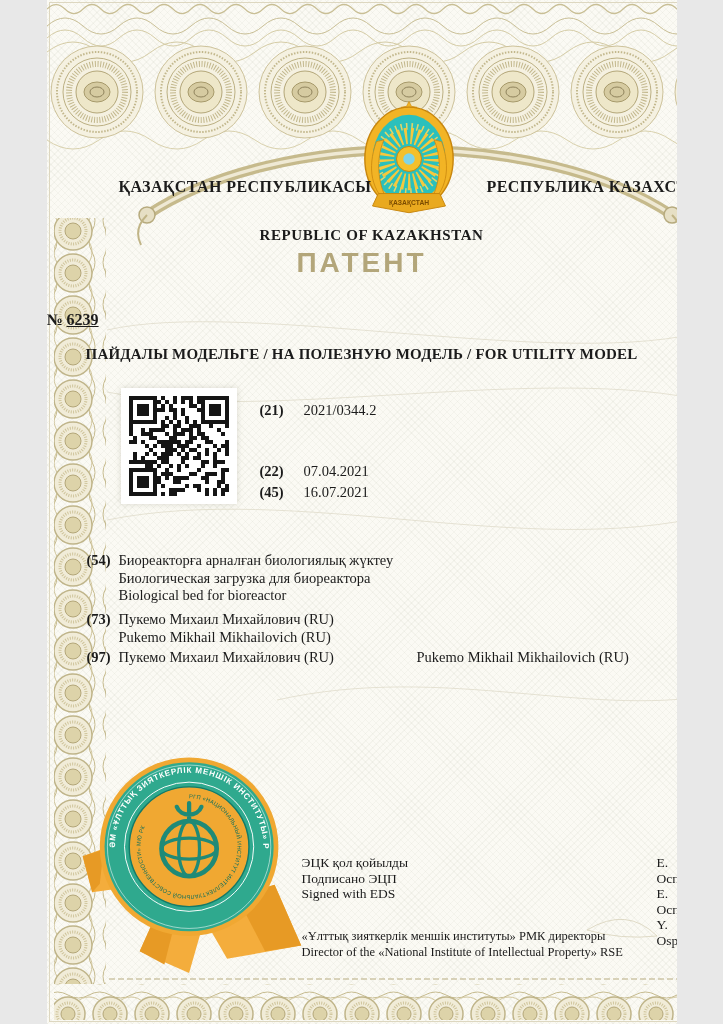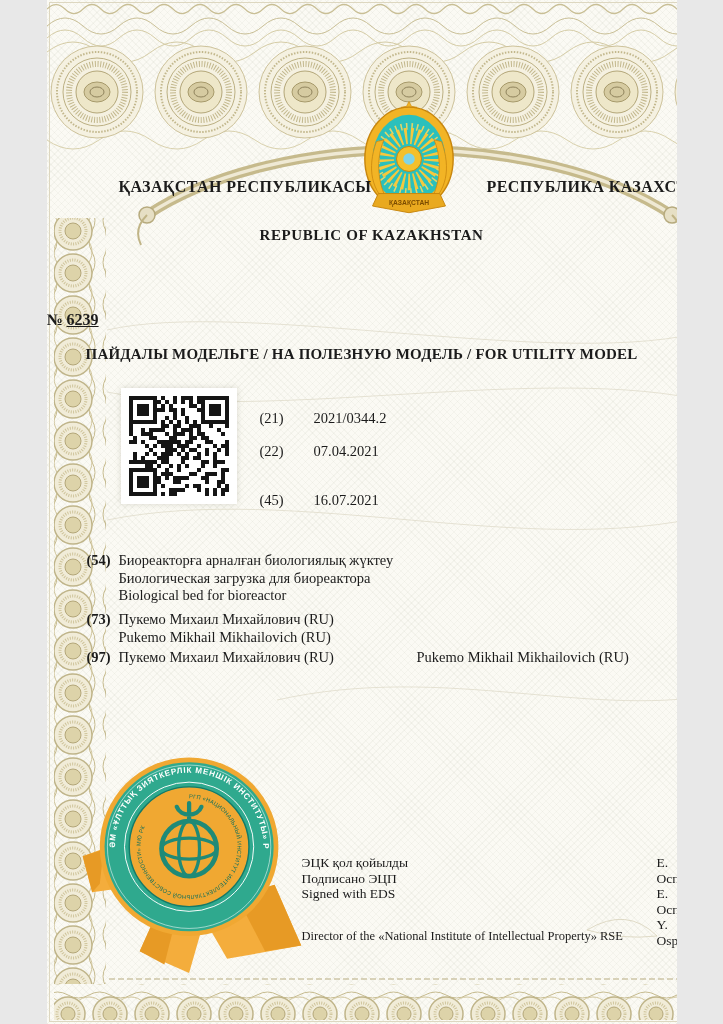--- a/index.html
+++ b/index.html
@@ -26,22 +26,22 @@
     line-height:27px;letter-spacing:3px;color:#b3a67a;}
   .patent-no{left:0;right:0;top:311px;text-align:left;font-weight:bold;font-size:16px;}
   .patent-no .num{text-decoration:underline;}
   .subtitle{left:0;right:0;top:346px;text-align:center;font-weight:bold;font-size:15px;letter-spacing:.2px;}
 
   .qr-box{left:74px;top:388px;width:116px;height:116px;background:#fff;
     box-shadow:0 0 6px rgba(120,115,90,.25);}
   .qr-box svg{position:absolute;left:8px;top:8px;}
 
   .field-row{left:213px;font-size:14.5px;white-space:nowrap;}
-  .field-row .code{font-weight:normal;display:inline-block;width:38px;margin-top:8px;}
-  .field-row .val{margin-left:16px;}
+  .field-row .code{font-weight:bold;display:inline-block;width:38px;}
+  .field-row .val{margin-left:6px;}
 
   .rec{left:40px;font-size:14.5px;line-height:17.5px;}
   .rec .code{position:absolute;left:0;top:0;font-weight:bold;}
   .rec .lines{margin-left:32px;}
   .rec-right{left:370px;font-size:14.5px;white-space:nowrap;}
 
   .sig{top:855px;font-size:13.5px;line-height:15.5px;}
   #sig-labels{left:255px;}
   #sig-names{left:566px;margin-left:44px;}
 
@@ -132,41 +132,42 @@
     <path d="M84,46 C94,74 89,98 70,112 C83,92 85,64 76,44 Z" fill="#f2b425" stroke="#c8860d" stroke-width=".8"></path>
     <path d="M18,100 L82,100 L88,113 L50,120 L12,113 Z" fill="#e9a91f" stroke="#c8860d" stroke-width="1"></path>
     <text x="50" y="112" text-anchor="middle" font-family="Liberation Sans, sans-serif" font-size="7" font-weight="bold" fill="#7a4b00">ҚАЗАҚСТАН</text>
   </svg>
 
   <div class="abs country ser" id="country-kk">ҚАЗАҚСТАН РЕСПУБЛИКАСЫ</div>
   <div class="abs country ser" id="country-ru">РЕСПУБЛИКА КАЗАХСТАН</div>
   <div class="abs country-en ser">REPUBLIC OF KAZAKHSTAN</div>
 
   <div class="abs patent-title san">
+    <div>ПАТЕНТ</div>
   </div>
 
   <div class="abs patent-no ser">
     <span>№</span>
     <span class="num">6239</span>
   </div>
 
   <div class="abs subtitle ser">ПАЙДАЛЫ МОДЕЛЬГЕ / НА ПОЛЕЗНУЮ МОДЕЛЬ / FOR UTILITY MODEL</div>
 
   <div class="abs qr-box">
     <svg width="100" height="100" viewBox="0 0 100 100">
         <g id="qrg">
           <path d="M0 0h4v4h-4zM4 0h4v4h-4zM8 0h4v4h-4zM12 0h4v4h-4zM16 0h4v4h-4zM20 0h4v4h-4zM24 0h4v4h-4zM32 0h4v4h-4zM44 0h4v4h-4zM52 0h4v4h-4zM56 0h4v4h-4zM60 0h4v4h-4zM68 0h4v4h-4zM72 0h4v4h-4zM76 0h4v4h-4zM80 0h4v4h-4zM84 0h4v4h-4zM88 0h4v4h-4zM92 0h4v4h-4zM96 0h4v4h-4zM0 4h4v4h-4zM24 4h4v4h-4zM28 4h4v4h-4zM36 4h4v4h-4zM44 4h4v4h-4zM52 4h4v4h-4zM60 4h4v4h-4zM68 4h4v4h-4zM72 4h4v4h-4zM96 4h4v4h-4zM0 8h4v4h-4zM8 8h4v4h-4zM12 8h4v4h-4zM16 8h4v4h-4zM24 8h4v4h-4zM32 8h4v4h-4zM40 8h4v4h-4zM60 8h4v4h-4zM64 8h4v4h-4zM72 8h4v4h-4zM80 8h4v4h-4zM84 8h4v4h-4zM88 8h4v4h-4zM96 8h4v4h-4zM0 12h4v4h-4zM8 12h4v4h-4zM12 12h4v4h-4zM16 12h4v4h-4zM24 12h4v4h-4zM28 12h4v4h-4zM32 12h4v4h-4zM40 12h4v4h-4zM44 12h4v4h-4zM52 12h4v4h-4zM68 12h4v4h-4zM72 12h4v4h-4zM80 12h4v4h-4zM84 12h4v4h-4zM88 12h4v4h-4zM96 12h4v4h-4zM0 16h4v4h-4zM8 16h4v4h-4zM12 16h4v4h-4zM16 16h4v4h-4zM24 16h4v4h-4zM44 16h4v4h-4zM52 16h4v4h-4zM72 16h4v4h-4zM80 16h4v4h-4zM84 16h4v4h-4zM88 16h4v4h-4zM96 16h4v4h-4zM0 20h4v4h-4zM24 20h4v4h-4zM36 20h4v4h-4zM44 20h4v4h-4zM56 20h4v4h-4zM72 20h4v4h-4zM96 20h4v4h-4zM0 24h4v4h-4zM4 24h4v4h-4zM8 24h4v4h-4zM12 24h4v4h-4zM16 24h4v4h-4zM20 24h4v4h-4zM24 24h4v4h-4zM32 24h4v4h-4zM40 24h4v4h-4zM48 24h4v4h-4zM56 24h4v4h-4zM64 24h4v4h-4zM72 24h4v4h-4zM76 24h4v4h-4zM80 24h4v4h-4zM84 24h4v4h-4zM88 24h4v4h-4zM92 24h4v4h-4zM96 24h4v4h-4zM0 28h4v4h-4zM32 28h4v4h-4zM36 28h4v4h-4zM44 28h4v4h-4zM48 28h4v4h-4zM60 28h4v4h-4zM64 28h4v4h-4zM68 28h4v4h-4zM80 28h4v4h-4zM96 28h4v4h-4zM0 32h4v4h-4zM12 32h4v4h-4zM20 32h4v4h-4zM24 32h4v4h-4zM28 32h4v4h-4zM32 32h4v4h-4zM44 32h4v4h-4zM52 32h4v4h-4zM56 32h4v4h-4zM60 32h4v4h-4zM68 32h4v4h-4zM88 32h4v4h-4zM0 36h4v4h-4zM12 36h4v4h-4zM16 36h4v4h-4zM20 36h4v4h-4zM36 36h4v4h-4zM44 36h4v4h-4zM48 36h4v4h-4zM52 36h4v4h-4zM60 36h4v4h-4zM68 36h4v4h-4zM72 36h4v4h-4zM92 36h4v4h-4zM4 40h4v4h-4zM20 40h4v4h-4zM24 40h4v4h-4zM40 40h4v4h-4zM44 40h4v4h-4zM60 40h4v4h-4zM64 40h4v4h-4zM72 40h4v4h-4zM76 40h4v4h-4zM0 44h4v4h-4zM4 44h4v4h-4zM12 44h4v4h-4zM28 44h4v4h-4zM32 44h4v4h-4zM36 44h4v4h-4zM40 44h4v4h-4zM44 44h4v4h-4zM48 44h4v4h-4zM56 44h4v4h-4zM60 44h4v4h-4zM76 44h4v4h-4zM80 44h4v4h-4zM96 44h4v4h-4zM16 48h4v4h-4zM24 48h4v4h-4zM32 48h4v4h-4zM36 48h4v4h-4zM40 48h4v4h-4zM48 48h4v4h-4zM52 48h4v4h-4zM56 48h4v4h-4zM68 48h4v4h-4zM84 48h4v4h-4zM92 48h4v4h-4zM96 48h4v4h-4zM20 52h4v4h-4zM36 52h4v4h-4zM40 52h4v4h-4zM44 52h4v4h-4zM52 52h4v4h-4zM60 52h4v4h-4zM64 52h4v4h-4zM76 52h4v4h-4zM88 52h4v4h-4zM96 52h4v4h-4zM4 56h4v4h-4zM16 56h4v4h-4zM24 56h4v4h-4zM32 56h4v4h-4zM36 56h4v4h-4zM40 56h4v4h-4zM48 56h4v4h-4zM56 56h4v4h-4zM68 56h4v4h-4zM76 56h4v4h-4zM84 56h4v4h-4zM96 56h4v4h-4zM4 60h4v4h-4zM12 60h4v4h-4zM28 60h4v4h-4zM32 60h4v4h-4zM36 60h4v4h-4zM52 60h4v4h-4zM56 60h4v4h-4zM64 60h4v4h-4zM68 60h4v4h-4zM84 60h4v4h-4zM0 64h4v4h-4zM4 64h4v4h-4zM8 64h4v4h-4zM12 64h4v4h-4zM16 64h4v4h-4zM20 64h4v4h-4zM24 64h4v4h-4zM32 64h4v4h-4zM36 64h4v4h-4zM52 64h4v4h-4zM72 64h4v4h-4zM76 64h4v4h-4zM84 64h4v4h-4zM88 64h4v4h-4zM92 64h4v4h-4zM16 68h4v4h-4zM20 68h4v4h-4zM28 68h4v4h-4zM40 68h4v4h-4zM48 68h4v4h-4zM56 68h4v4h-4zM72 68h4v4h-4zM84 68h4v4h-4zM0 72h4v4h-4zM4 72h4v4h-4zM8 72h4v4h-4zM12 72h4v4h-4zM16 72h4v4h-4zM20 72h4v4h-4zM24 72h4v4h-4zM36 72h4v4h-4zM48 72h4v4h-4zM68 72h4v4h-4zM92 72h4v4h-4zM96 72h4v4h-4zM0 76h4v4h-4zM24 76h4v4h-4zM32 76h4v4h-4zM36 76h4v4h-4zM40 76h4v4h-4zM60 76h4v4h-4zM64 76h4v4h-4zM76 76h4v4h-4zM80 76h4v4h-4zM84 76h4v4h-4zM92 76h4v4h-4zM0 80h4v4h-4zM8 80h4v4h-4zM12 80h4v4h-4zM16 80h4v4h-4zM24 80h4v4h-4zM28 80h4v4h-4zM36 80h4v4h-4zM44 80h4v4h-4zM48 80h4v4h-4zM52 80h4v4h-4zM56 80h4v4h-4zM72 80h4v4h-4zM76 80h4v4h-4zM92 80h4v4h-4zM0 84h4v4h-4zM8 84h4v4h-4zM12 84h4v4h-4zM16 84h4v4h-4zM24 84h4v4h-4zM28 84h4v4h-4zM44 84h4v4h-4zM48 84h4v4h-4zM76 84h4v4h-4zM88 84h4v4h-4zM92 84h4v4h-4zM0 88h4v4h-4zM8 88h4v4h-4zM12 88h4v4h-4zM16 88h4v4h-4zM24 88h4v4h-4zM32 88h4v4h-4zM56 88h4v4h-4zM64 88h4v4h-4zM68 88h4v4h-4zM88 88h4v4h-4zM96 88h4v4h-4zM0 92h4v4h-4zM24 92h4v4h-4zM40 92h4v4h-4zM44 92h4v4h-4zM48 92h4v4h-4zM52 92h4v4h-4zM68 92h4v4h-4zM76 92h4v4h-4zM84 92h4v4h-4zM92 92h4v4h-4zM96 92h4v4h-4zM0 96h4v4h-4zM4 96h4v4h-4zM8 96h4v4h-4zM12 96h4v4h-4zM16 96h4v4h-4zM20 96h4v4h-4zM24 96h4v4h-4zM32 96h4v4h-4zM40 96h4v4h-4zM44 96h4v4h-4zM76 96h4v4h-4zM84 96h4v4h-4zM92 96h4v4h-4z" fill="#151515"></path>
         </g>
       </svg>
   </div>
 
   <div class="abs field-row ser" style="top:402px">
     <span class="code">(21)</span><span class="val">2021/0344.2</span>
   </div>
-  <div class="abs field-row ser" style="top:435px">
+  <div class="abs field-row ser" style="top:463px">
     <span class="code">(22)</span><span class="val">07.04.2021</span>
   </div>
   <div class="abs field-row ser" style="top:484px">
     <span class="code">(45)</span><span class="val">16.07.2021</span>
   </div>
 
   <div class="abs rec ser" style="top:552px">
     <span class="code">(54)</span>
     <div class="lines">
       <div>Биореакторға арналған биологиялық жүктеу</div>
@@ -229,16 +230,17 @@
     <div>Подписано ЭЦП</div>
     <div>Signed with EDS</div>
   </div>
   <div class="abs sig ser" id="sig-names">
     <div>Е. Оспанов</div>
     <div>Е. Оспанов</div>
     <div>Y. Ospanov</div>
   </div>
 
   <div class="abs footer ser">
+    <div>«Ұлттық зияткерлік меншік институты» РМК директоры</div>
     <div>Director of the «National Institute of Intellectual Property» RSE</div>
   </div>
 
 </div>
 
 </body></html>

